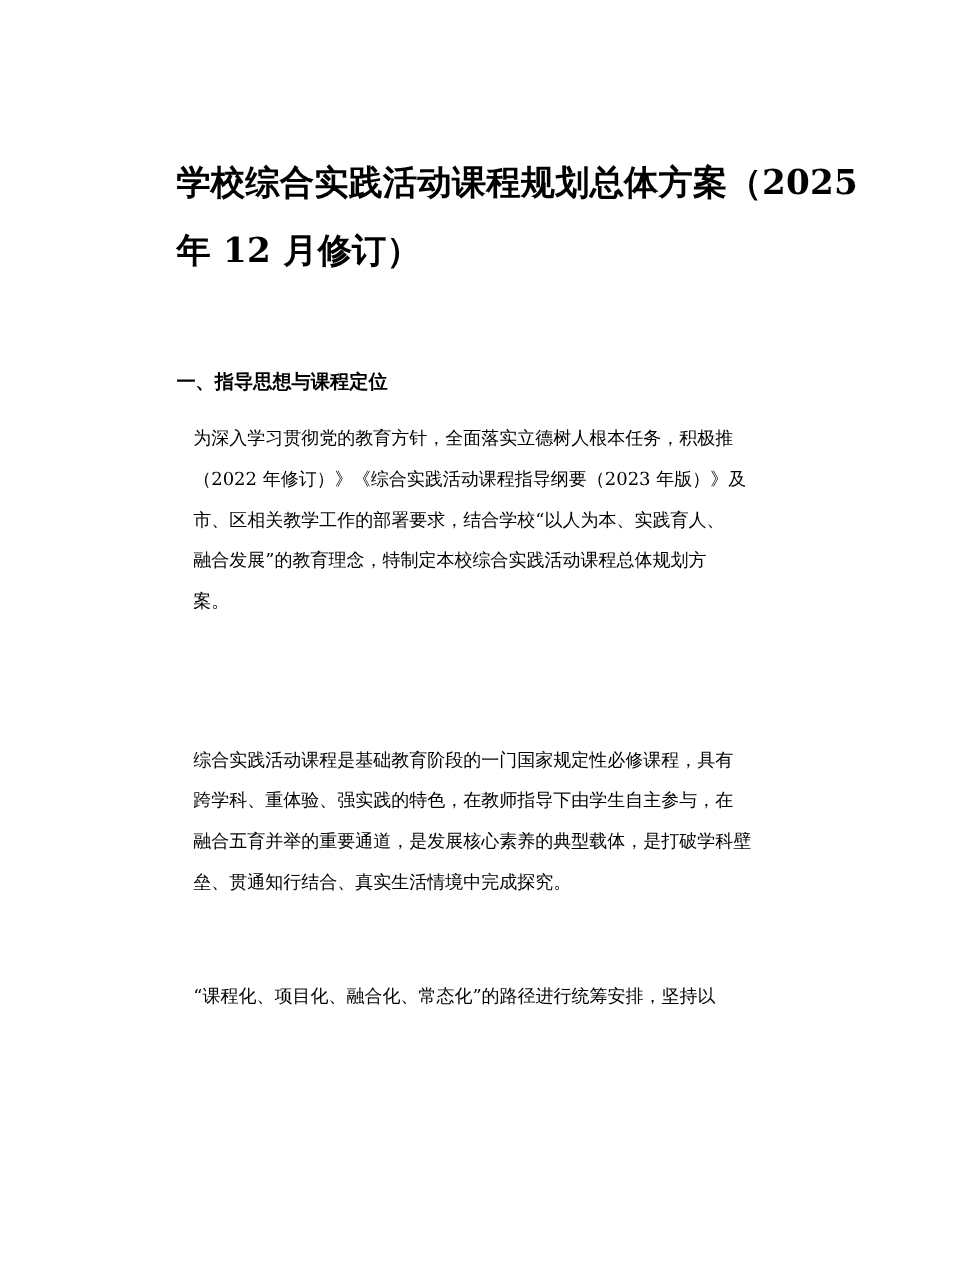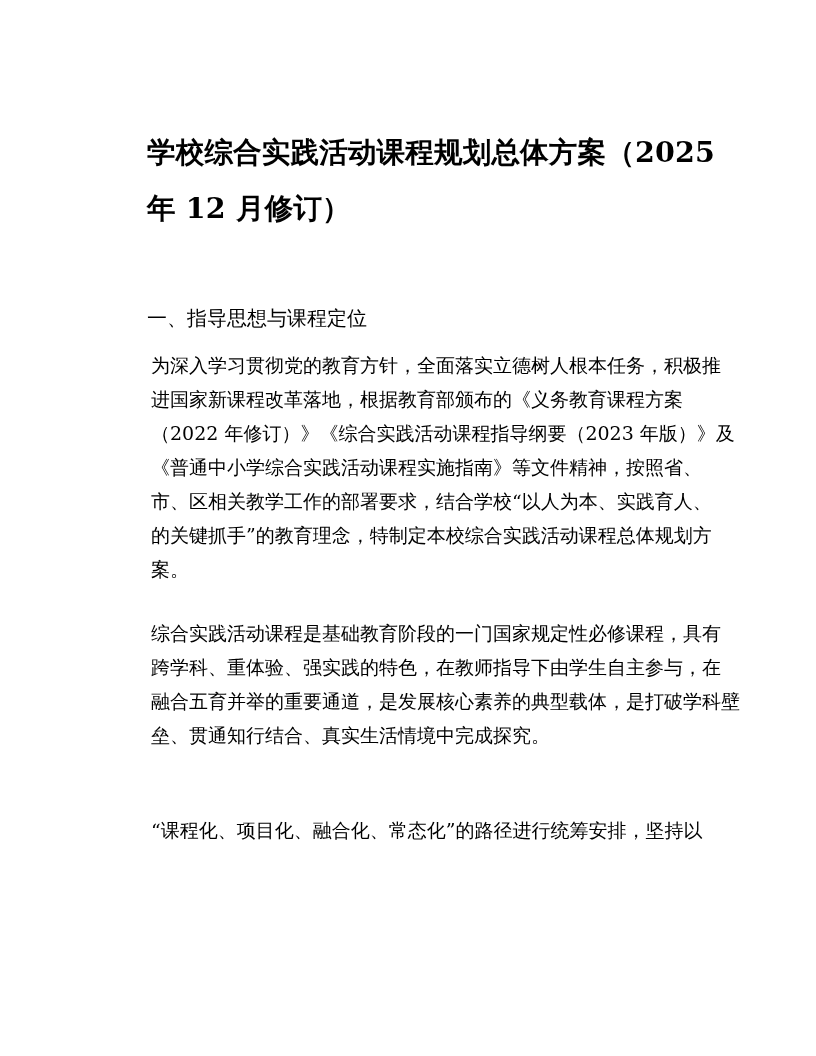--- a/index.html
+++ b/index.html
@@ -32,30 +32,30 @@
     font-weight: bold;
     font-size: 28.5px;
     line-height: 56px;
     letter-spacing: 0.2px;
   }
   .heading {
     position: absolute;
     left: 119px;
     top: 306px;
     font-family: "DejaVu Sans", "Liberation Sans", sans-serif;
-    font-weight: normal;
-    font-size: 20px;
+    font-weight: bold;
+    font-size: 16px;
     line-height: 24px;
   }
   .para {
     position: absolute;
-    left: 123px;
+    left: 133px;
     width: 566px;
     font-family: "DejaVu Serif", "Liberation Serif", serif;
-    font-size: 19px;
+    font-size: 15px;
     line-height: 34px;
     text-align: left;
   }
   .para .line {
     display: block;
     white-space: nowrap;
   }
   #p1 { top: 348px; }
   #p2 { top: 616px; }
   #p3 { top: 813px; }
@@ -67,25 +67,23 @@
 
   <div class="title">
     <span class="line" style="display:block;white-space:nowrap;">学校综合实践活动课程规划总体方案（2025</span>
     <span class="line" style="display:block;white-space:nowrap;">年 12 月修订）</span>
   </div>
 
   <div class="heading">一、指导思想与课程定位</div>
 
   <div class="para" id="p1">
     <span class="line">为深入学习贯彻党的教育方针，全面落实立德树人根本任务，积极推</span>
-    <span class="line">进国家新课程改革落地，根据教育部颁布的《义务教育课程方案</span>
     <span class="line">（2022 年修订）》《综合实践活动课程指导纲要（2023 年版）》及</span>
-    <span class="line">《普通中小学综合实践活动课程实施指南》等文件精神，按照省、</span>
     <span class="line">市、区相关教学工作的部署要求，结合学校“以人为本、实践育人、</span>
-    <span class="line">的关键抓手”的教育理念，特制定本校综合实践活动课程总体规划方</span>
+    <span class="line">融合发展”的教育理念，特制定本校综合实践活动课程总体规划方</span>
     <span class="line">案。</span>
   </div>
 
   <div class="para" id="p2">
     <span class="line">综合实践活动课程是基础教育阶段的一门国家规定性必修课程，具有</span>
     <span class="line">跨学科、重体验、强实践的特色，在教师指导下由学生自主参与，在</span>
     <span class="line">融合五育并举的重要通道，是发展核心素养的典型载体，是打破学科壁</span>
     <span class="line">垒、贯通知行结合、真实生活情境中完成探究。</span>
   </div>
 

